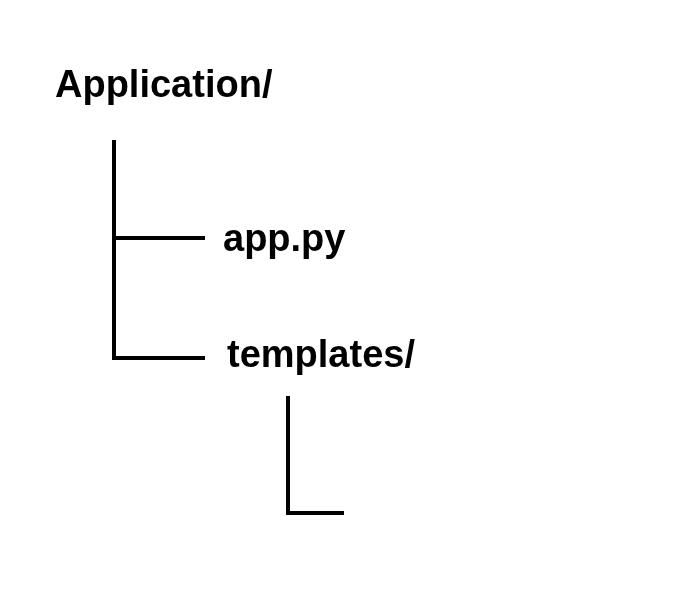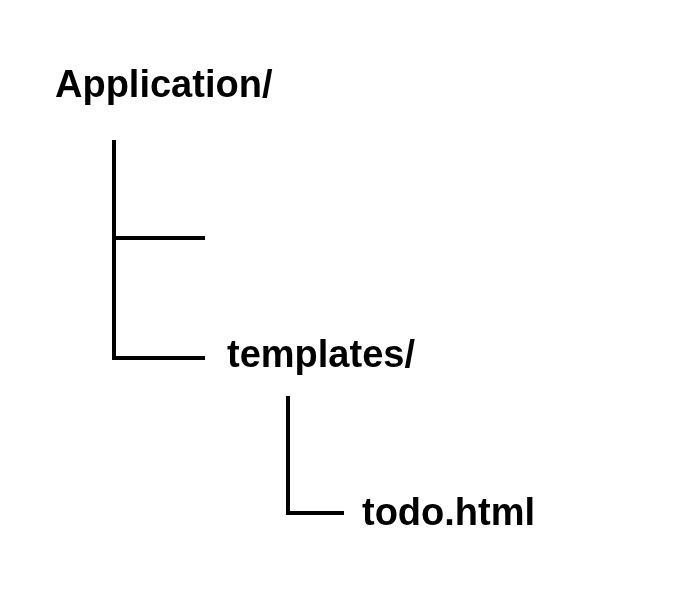--- a/index.html
+++ b/index.html
@@ -38,24 +38,24 @@
 <body>
 
 <div class="canvas">
 
   <div class="node-label" style="left: 55px; top: 62px;">Application/</div>
 
   <div class="connector v" style="left: 112px; top: 140px; height: 220px;"></div>
 
   <div class="connector h" style="left: 112px; top: 236px; width: 93px;"></div>
 
+  <div class="node-label" style="left: 223px; top: 216px;">app.py</div>
 
   <div class="connector h" style="left: 112px; top: 356px; width: 93px;"></div>
 
   <div class="node-label" style="left: 227px; top: 332px;">templates/</div>
 
   <div class="connector v" style="left: 286px; top: 396px; height: 119px;"></div>
 
   <div class="connector h" style="left: 286px; top: 511px; width: 58px;"></div>
 
-  <div class="node-label" style="left: 362px; top: 490px;">todo.html</div>
 
 </div>
 
 </body></html>

